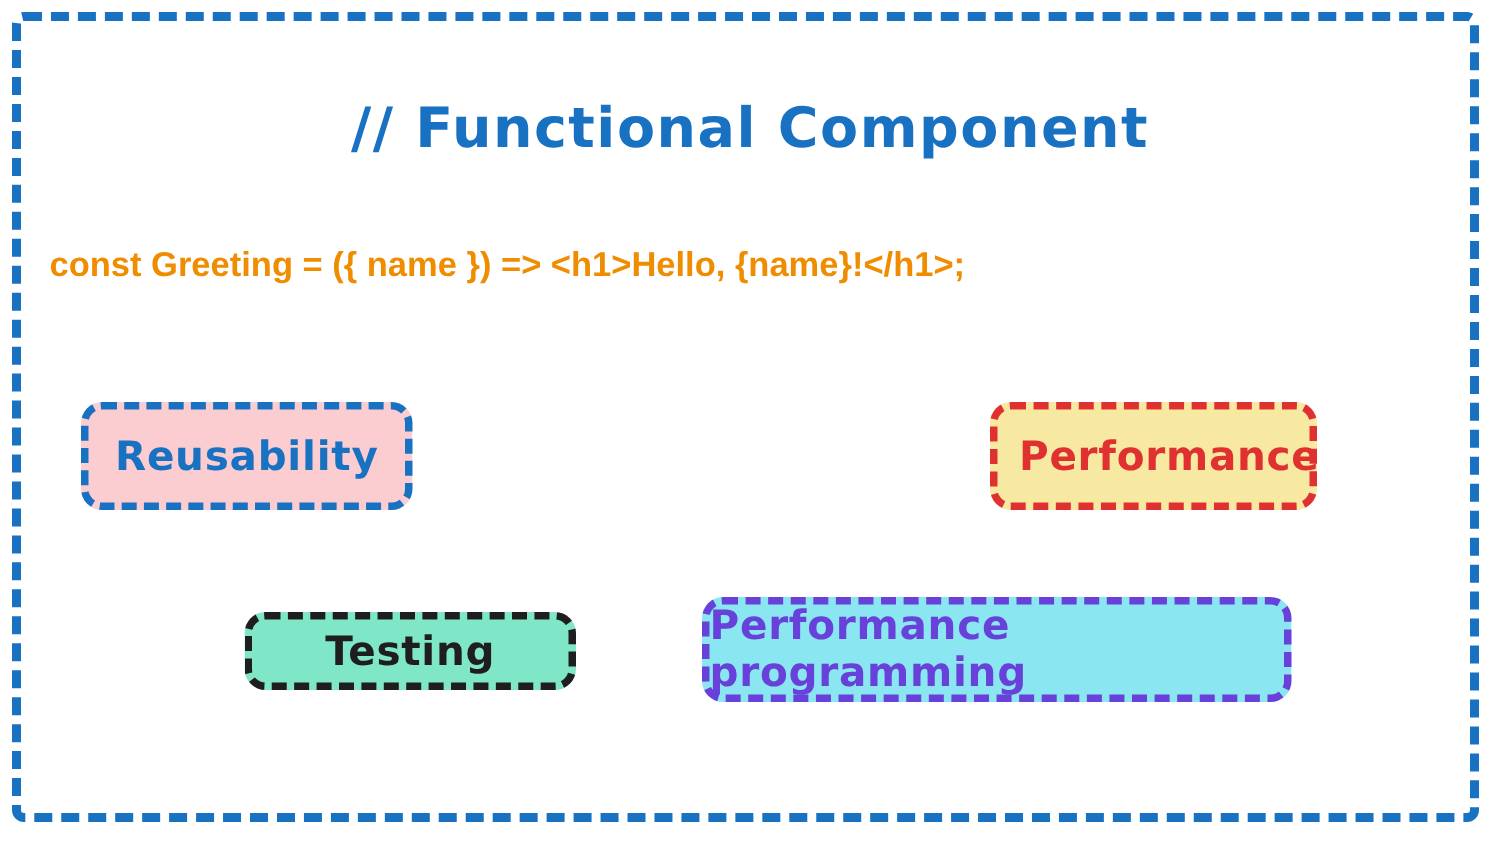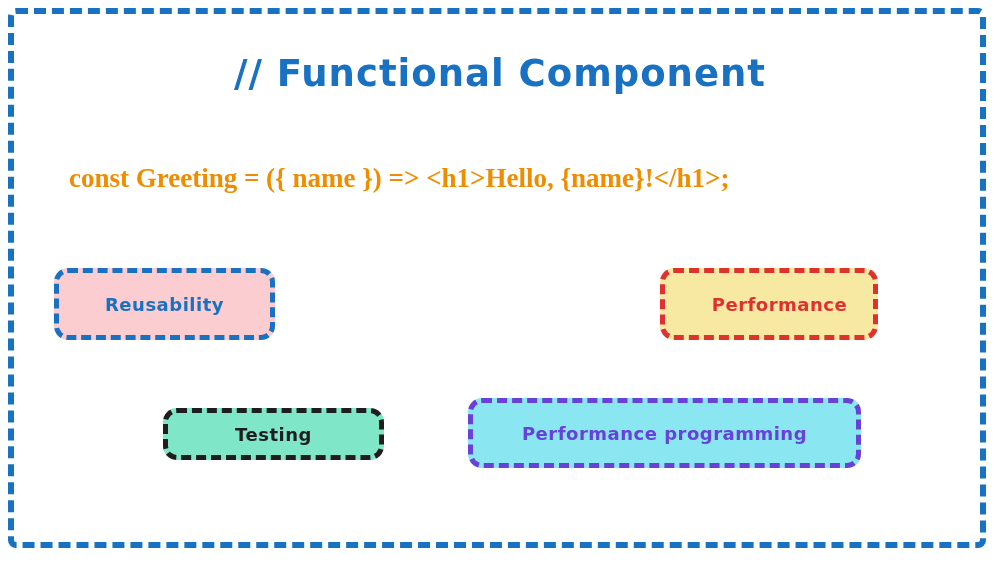--- a/index.html
+++ b/index.html
@@ -28,47 +28,46 @@
     box-sizing: border-box;
     border: 6px dashed #1971c2;
     border-radius: 8px;
     pointer-events: none;
   }
   .title {
     position: absolute;
     left: 0;
     right: 0;
     top: 48px;
-    margin: 4px;
+    margin: 16px;
     text-align: center;
     font-size: 37px;
     font-weight: bold;
     letter-spacing: 1px;
     color: #1971c2;
   }
   .code {
     position: absolute;
     left: 33px;
     top: 163px;
-    font-family: Liberation Serif, serif;
-    font-size: 27px;
+    font-family: Liberation Sans, sans-serif;
+    font-size: 23px;
     font-weight: bold;
     color: #f08c00;
     white-space: pre;
-    margin-left: 36px;
   }
   .tag {
     position: absolute;
     box-sizing: border-box;
     border: 5px dashed #333;
     border-radius: 14px;
     display: flex;
     align-items: center;
     justify-content: center;
-    font-size: 18px;
+    font-size: 27px;
     font-weight: bold;
     letter-spacing: 0.5px;
   }
   .tag-0 { left: 54px;  top: 268px; width: 221px; height: 72px; }
   .tag-1 { left: 378px; top: 268px; width: 223px; height: 72px; }
   .tag-2 { left: 660px; top: 268px; width: 218px; height: 72px; padding-left: 21px; }
   .tag-3 { left: 163px; top: 408px; width: 221px; height: 52px; }
   .tag-4 { left: 468px; top: 398px; width: 393px; height: 70px; }
 </style>
 </head>

